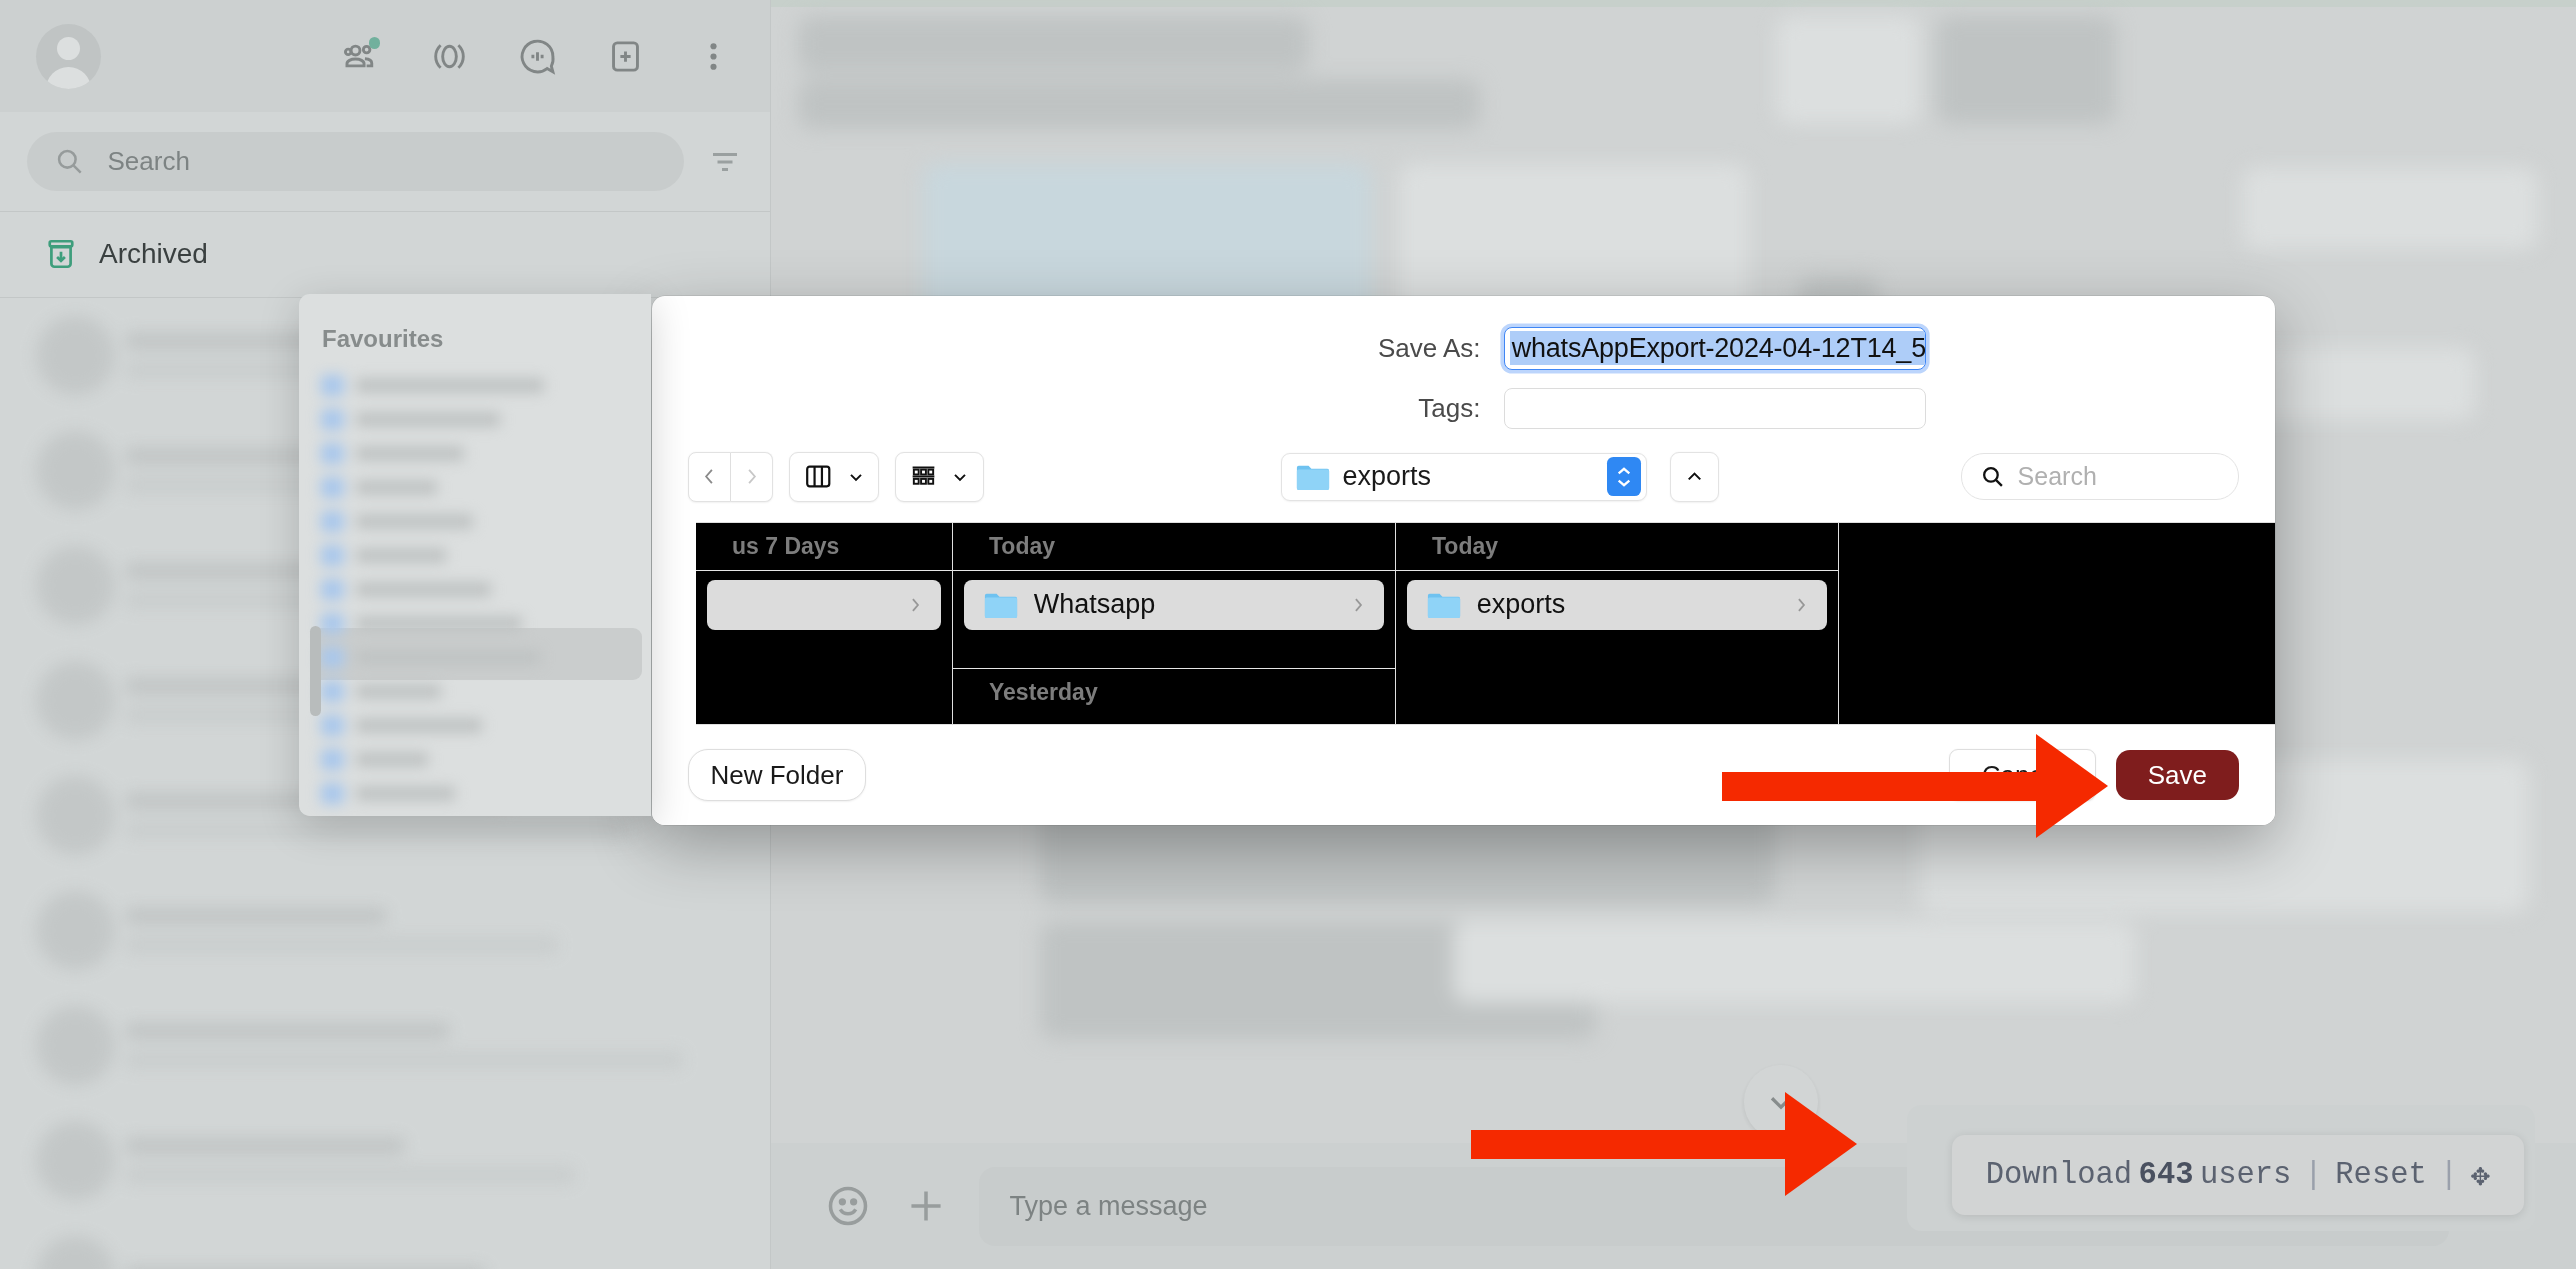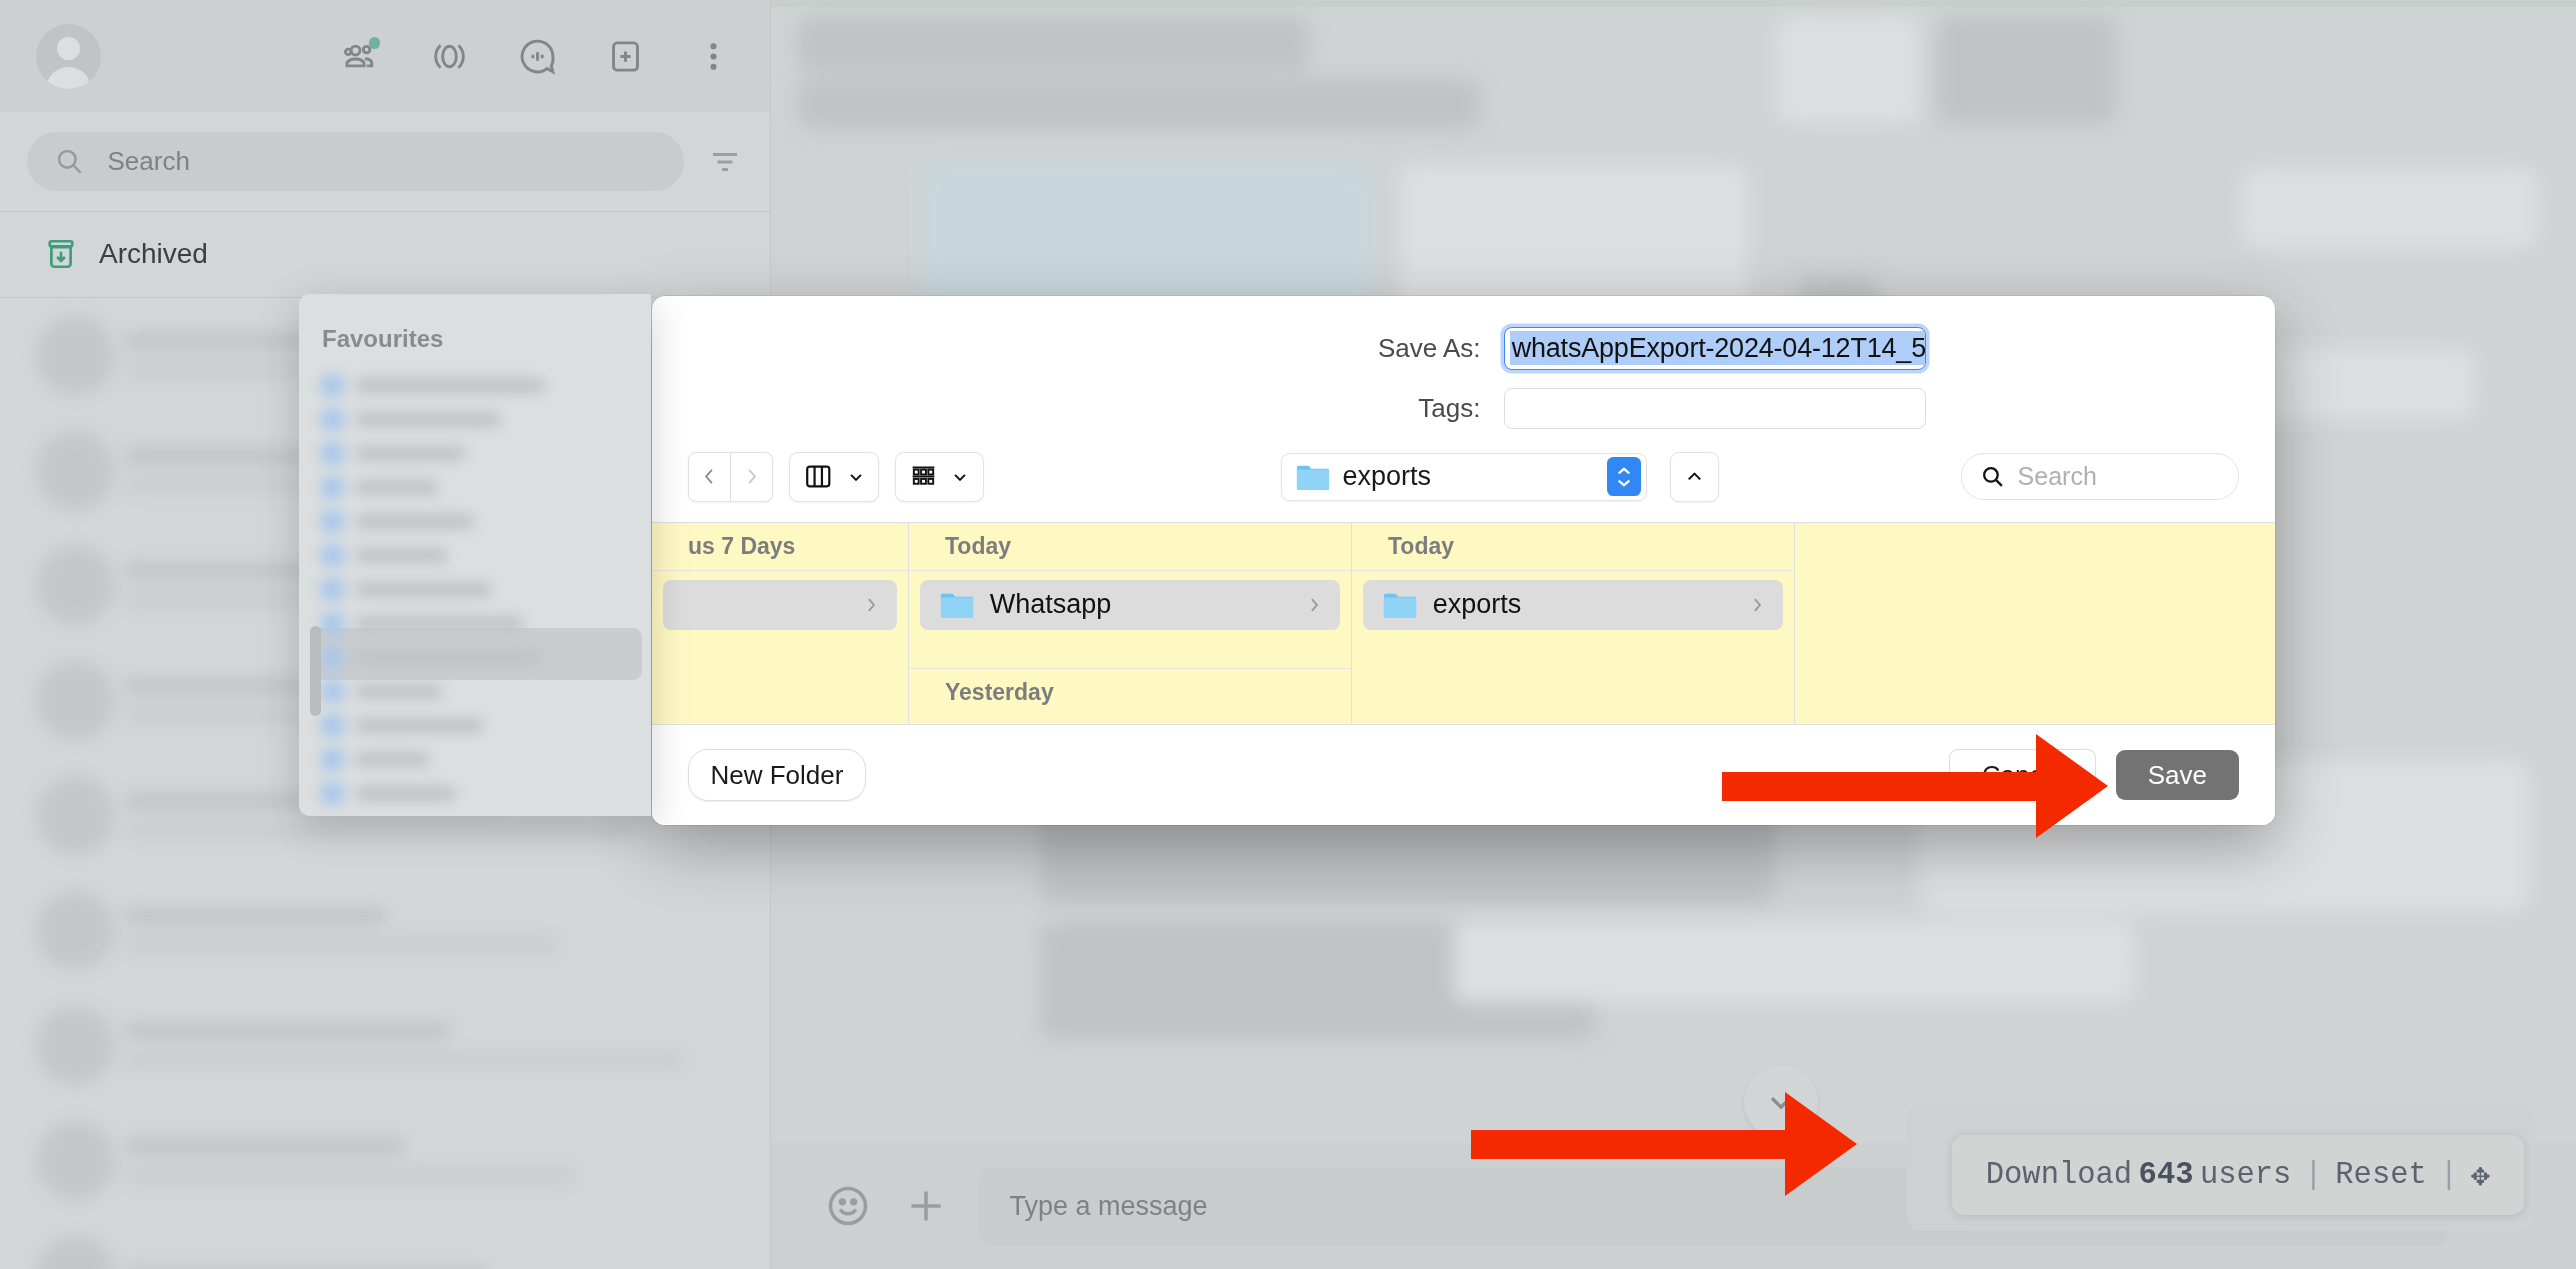--- a/index.html
+++ b/index.html
@@ -380,22 +380,23 @@
     box-sizing: border-box;
   }
   .sd-search .ph { color: #b0b0b0; font-size: 25px; }
 
   
   .sd-columns {
     flex: 1;
     display: flex;
     border-top: 0.9px solid #dfdfdf;
     border-bottom: 0.9px solid #dfdfdf;
-    background: #fef9c3;
+    background: #000000;
     overflow: hidden;
+    margin-left: 44px;
   }
   .col {
     border-right: 0.9px solid #e0e0e0;
     display: flex;
     flex-direction: column;
     position: relative;
     overflow: hidden;
   }
   .col-hdr {
     height: 48px;
@@ -456,22 +457,22 @@
     border: 0.9px solid #dedede;
     border-radius: 9px;
     display: flex; align-items: center;
     font-size: 26px;
     color: #1a1a1a;
     box-shadow: 0 0.9px 1.8px rgba(0,0,0,.06);
   }
   .save-btn {
     height: 50px;
     padding: 0 32px;
-    background: #737373;
-    border-radius: 9px;
+    background: #7f1d1d;
+    border-radius: 14px;
     display: flex; align-items: center;
     font-size: 26px;
     color: #fff;
   }
 
   
   .fav-pop {
     position: absolute;
     left: 299px;
     top: 294px;

